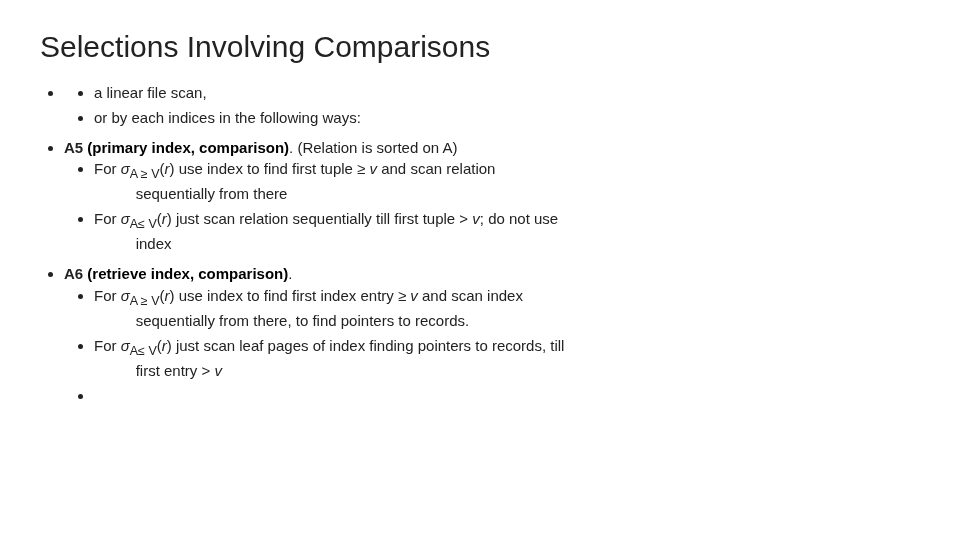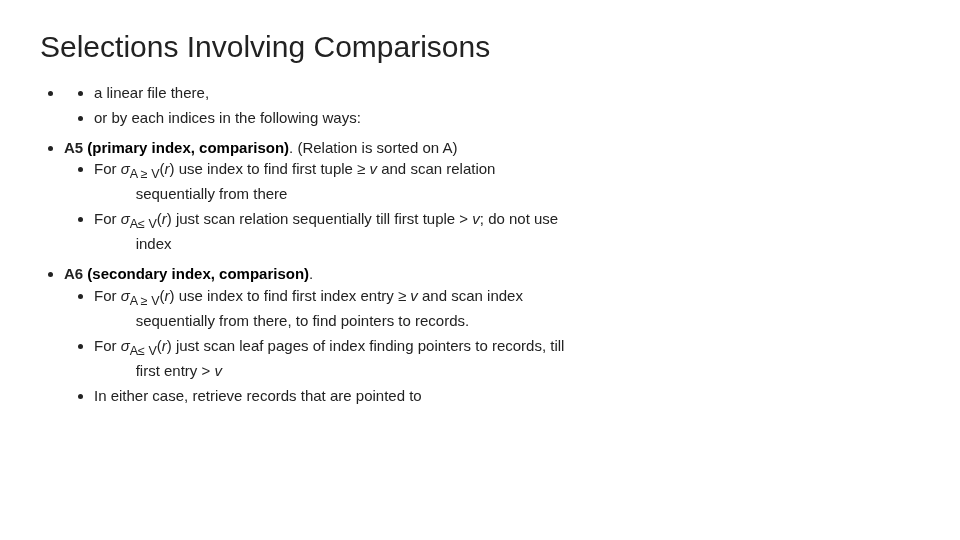--- a/index.html
+++ b/index.html
@@ -60,44 +60,43 @@
     }
   </style>
 </head>
 <body>
 
 <h1>Selections Involving Comparisons</h1>
 
 <ul class="top-level">
   <li>
     <ul>
-      <li><span>a linear file there,</span></li>
+      <li><span>a linear file scan,</span></li>
       <li><span>or by each indices in the following ways:</span></li>
     </ul>
   </li>
 
   <li>
     <span><b>A5</b> <span class="highlight">(primary index, comparison)</span>. (Relation is sorted on A)</span>
     <ul>
       <li>
         <span>For <span class="sigma">σ</span><sub>A ≥ V</sub>(<span class="sigma">r</span>)  use index to find first tuple ≥ <span class="sigma">v</span>  and scan relation<br>&nbsp;&nbsp;&nbsp;&nbsp;&nbsp;&nbsp;&nbsp;&nbsp;&nbsp;&nbsp;sequentially  from there</span>
       </li>
       <li>
         <span>For <span class="sigma">σ</span><sub>A≤ V</sub>(<span class="sigma">r</span>) just scan relation sequentially till first tuple &gt; <span class="sigma">v</span>; do not use<br>&nbsp;&nbsp;&nbsp;&nbsp;&nbsp;&nbsp;&nbsp;&nbsp;&nbsp;&nbsp;index</span>
       </li>
     </ul>
   </li>
 
   <li>
-    <span><b>A6</b> <span class="highlight">(secondary index, comparison)</span>.</span>
+    <span><b>A6</b> <span class="highlight">(retrieve index, comparison)</span>.</span>
     <ul>
       <li>
         <span>For <span class="sigma">σ</span><sub>A ≥ V</sub>(<span class="sigma">r</span>)  use index to find first index entry ≥ <span class="sigma">v</span> and scan index<br>&nbsp;&nbsp;&nbsp;&nbsp;&nbsp;&nbsp;&nbsp;&nbsp;&nbsp;&nbsp;sequentially  from there, to find pointers to records.</span>
       </li>
       <li>
         <span>For <span class="sigma">σ</span><sub>A≤ V</sub>(<span class="sigma">r</span>) just scan leaf pages of index finding pointers to records, till<br>&nbsp;&nbsp;&nbsp;&nbsp;&nbsp;&nbsp;&nbsp;&nbsp;&nbsp;&nbsp;first entry &gt; <span class="sigma">v</span></span>
       </li>
       <li>
-        <span>In either case, retrieve records that are pointed to</span>
       </li>
     </ul>
   </li>
 </ul>
 
 </body></html>

